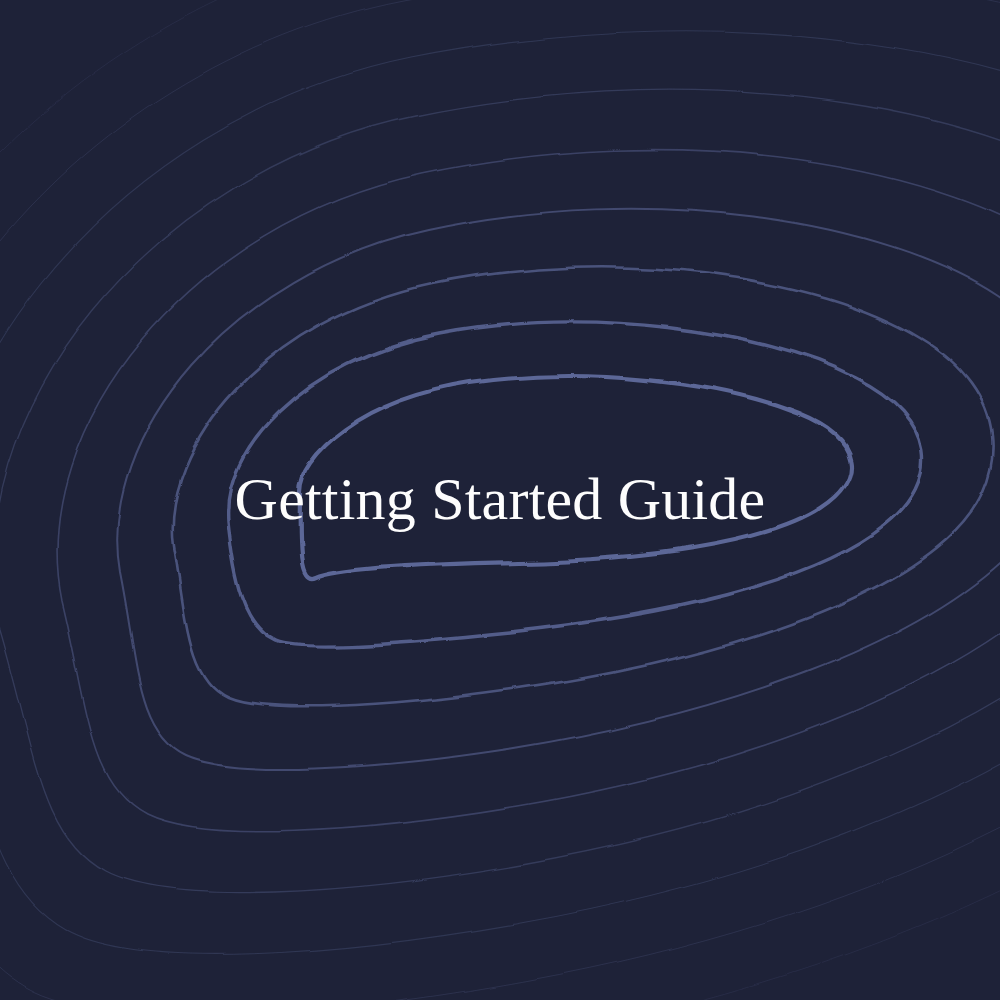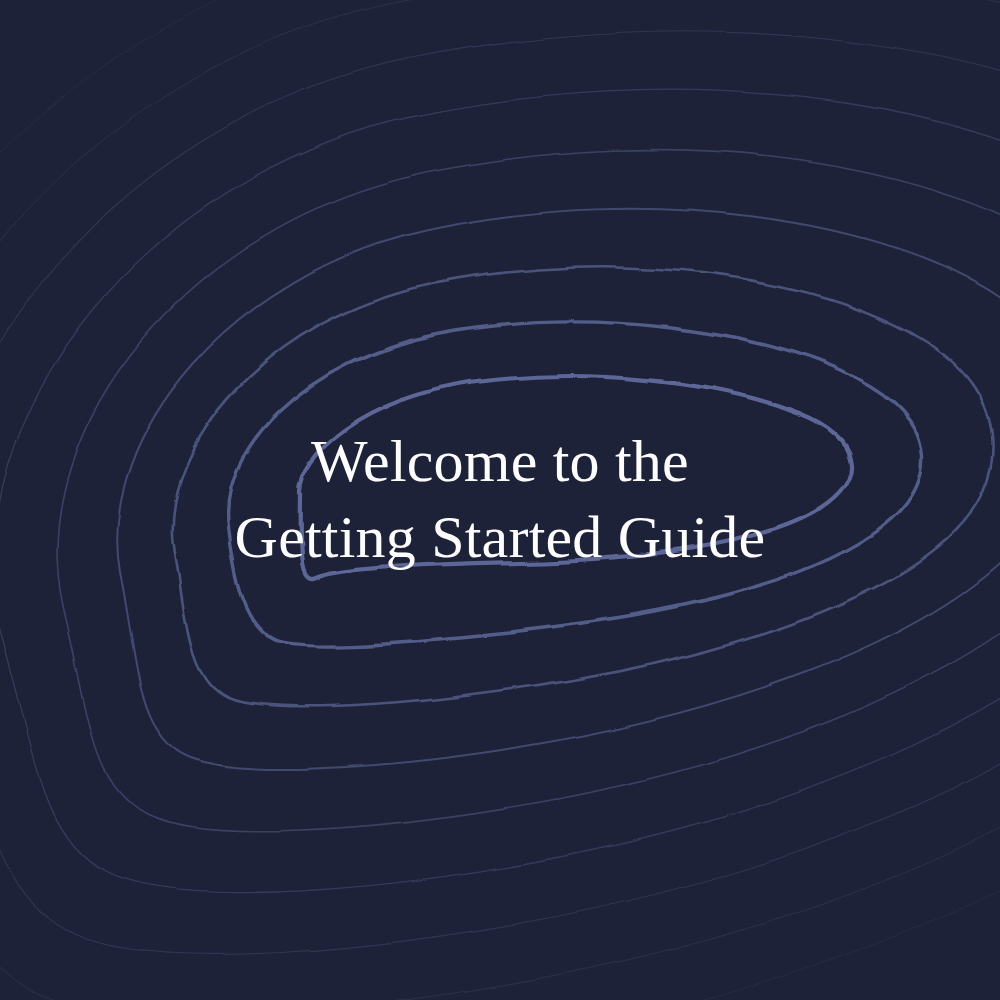--- a/index.html
+++ b/index.html
@@ -79,18 +79,17 @@
         <path d="M 62 600 C 26 424, 194 222, 422 174 C 682 118, 950 164, 1072 256 C 1160 322, 1178 462, 1080 566 C 970 682, 754 766, 518 806 C 362 832, 202 842, 146 814 C 88 784, 88 706, 62 600 Z" stroke="#5f6a9c" stroke-width="1.6" opacity="0.44"></path>
         <path d="M 0 630 C -46 410, 154 170, 416 116 C 716 54, 1018 110, 1148 218 C 1238 292, 1262 456, 1150 580 C 1026 718, 786 818, 522 864 C 350 894, 170 906, 106 872 C 40 836, 36 752, 0 630 Z" stroke="#5f6a9c" stroke-width="1.3" opacity="0.35"></path>
         <path d="M -62 660 C -118 396, 114 118, 410 58 C 750 -10, 1086 56, 1222 180 C 1316 266, 1346 450, 1220 594 C 1082 754, 818 870, 526 922 C 338 956, 138 970, 66 930 C -8 888, -14 798, -62 660 Z" stroke="#5f6a9c" stroke-width="1.1" opacity="0.28"></path>
         <path d="M -126 692 C -192 382, 72 64, 404 0 C 784 -72, 1156 0, 1298 142 C 1396 240, 1432 444, 1292 608 C 1140 790, 850 922, 530 980 C 326 1018, 106 1034, 26 988 C -56 940, -64 844, -126 692 Z" stroke="#5f6a9c" stroke-width="0.95" opacity="0.22"></path>
         <path d="M -192 724 C -268 368, 30 10, 398 -60 C 818 -138, 1226 -56, 1374 104 C 1478 214, 1518 438, 1364 622 C 1198 826, 882 974, 534 1038 C 314 1080, 74 1098, -14 1046 C -104 992, -114 890, -192 724 Z" stroke="#5f6a9c" stroke-width="0.8" opacity="0.17"></path>
       </g>
   </svg>
 
   <div id="content-layer">
     <h1 class="hero-title" style="color: rgb(253, 253, 253); font-size: 60px; text-align: center;">
-      <span class="title-line">Welcome to the</span>
       <span class="title-line">Getting Started Guide</span>
     </h1>
   </div>
 
 </div>
 
 </body></html>

